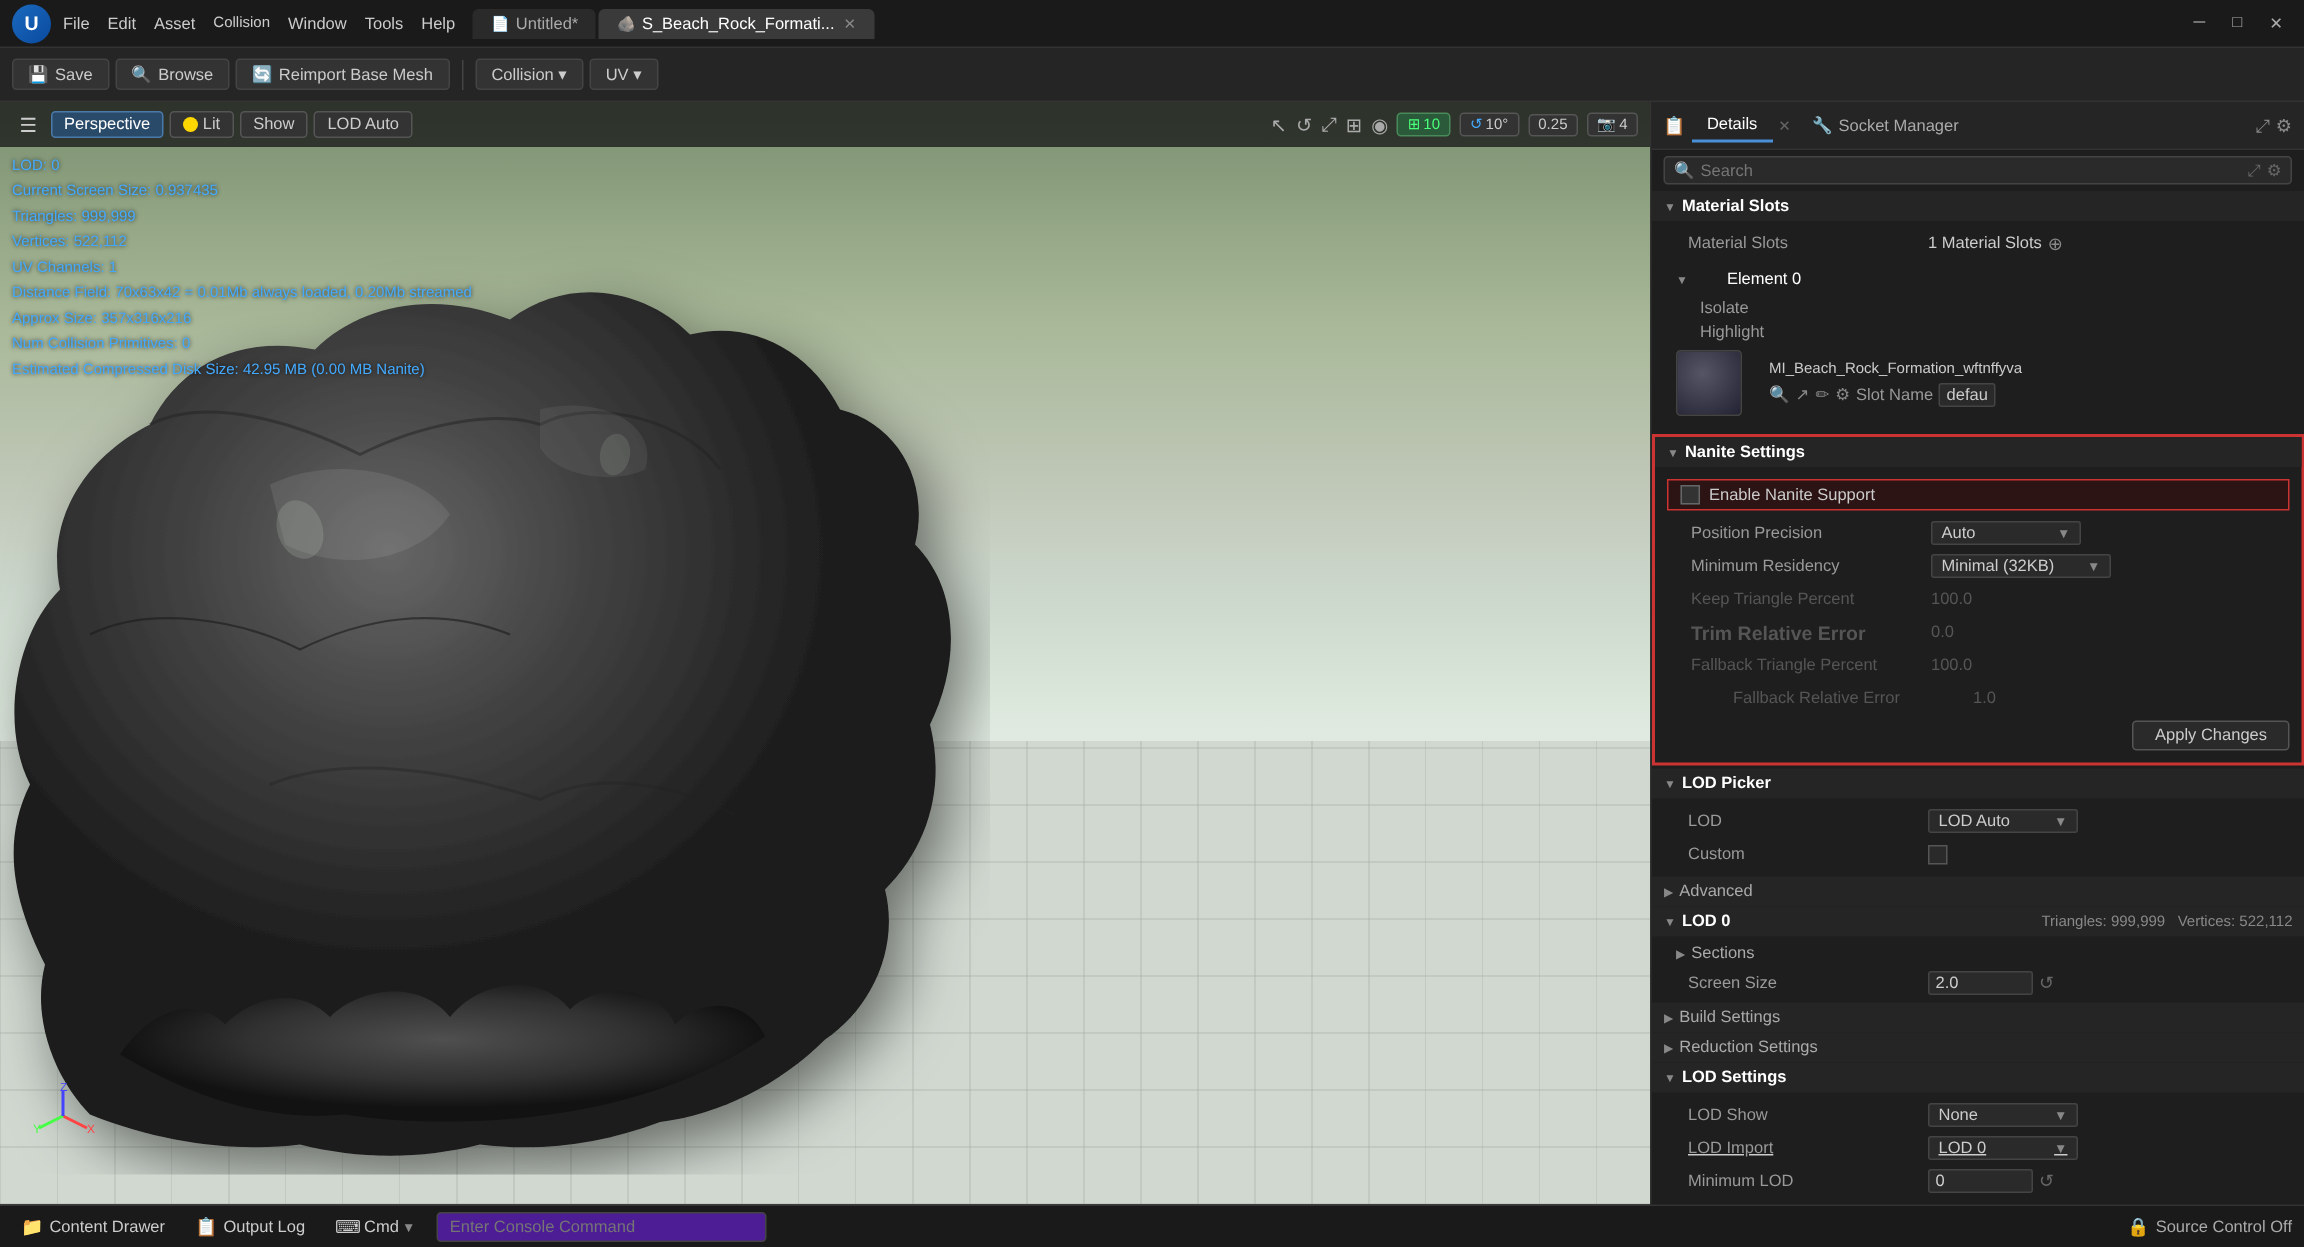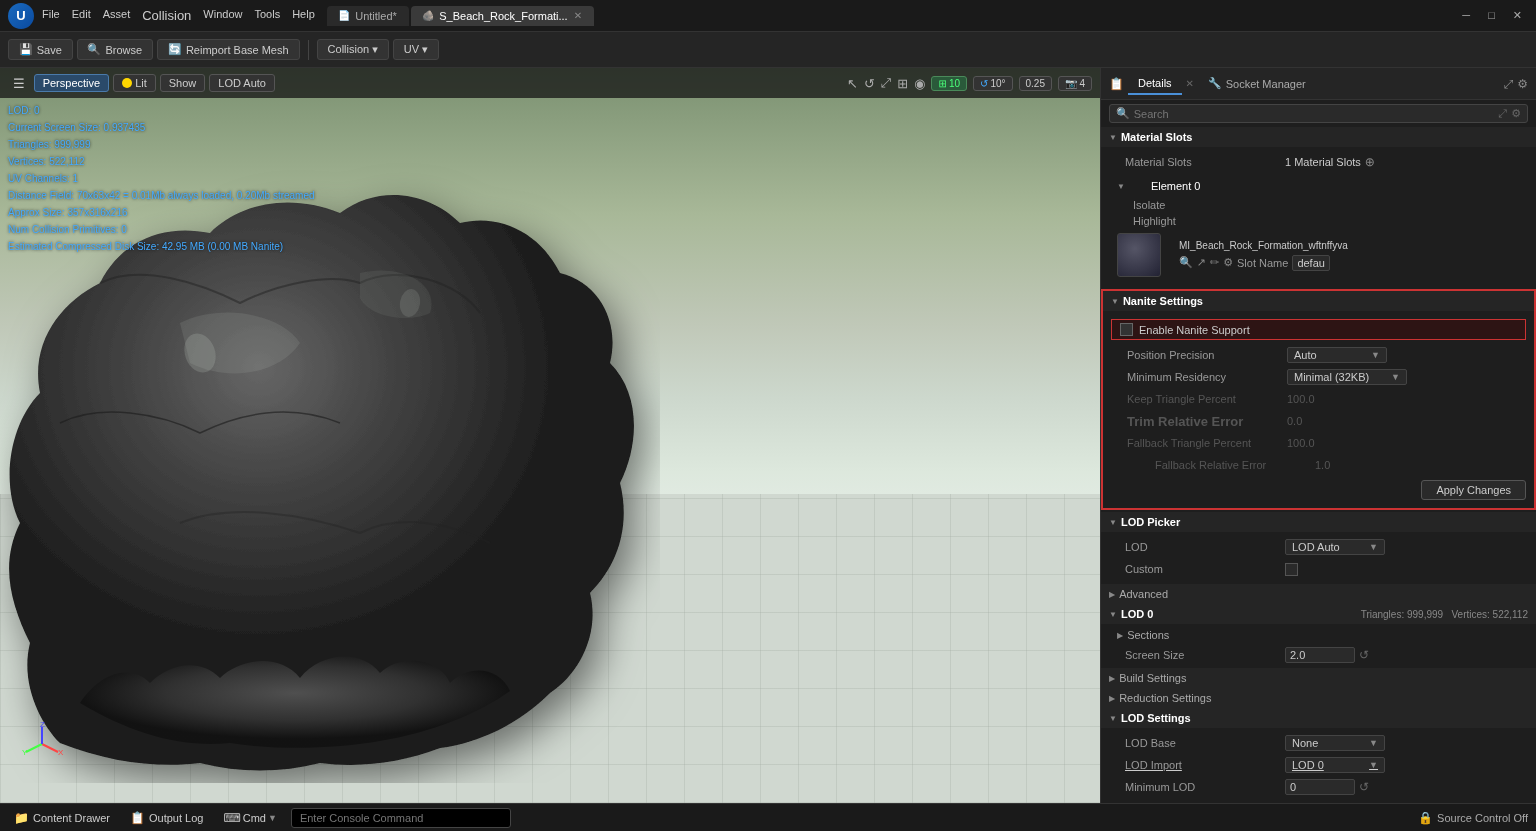--- a/index.html
+++ b/index.html
@@ -7,21 +7,21 @@
   </style>
 </head>
 <body>
 
 <div style="height:32px; background:#1a1a1a; display:flex; align-items:center; padding:0 8px; border-bottom:1px solid #333;">
   <div style="width:26px; height:26px; background:linear-gradient(135deg,#1a6abf,#0a4a9f); border-radius:50%; display:flex; align-items:center; justify-content:center; margin-right:8px; font-size:13px; font-weight:bold; color:white;">U</div>
   <div style="display:flex; gap:12px; margin-right:12px;">
     <span style="color:#ccc; font-size:11px; cursor:pointer;">File</span>
     <span style="color:#ccc; font-size:11px; cursor:pointer;">Edit</span>
     <span style="color:#ccc; font-size:11px; cursor:pointer;">Asset</span>
-    <span style="color:#ccc; font-size:13px; cursor:pointer;">Collision</span>
+    <span style="color:#ccc; font-size:10px; cursor:pointer;">Collision</span>
     <span style="color:#ccc; font-size:11px; cursor:pointer;">Window</span>
     <span style="color:#ccc; font-size:11px; cursor:pointer;">Tools</span>
     <span style="color:#ccc; font-size:11px; cursor:pointer;">Help</span>
   </div>
   <div style="padding:4px 12px; background:#2a2a2a; border-radius:4px 4px 0 0; font-size:11px; color:#aaa; display:flex; align-items:center; gap:4px; cursor:pointer;">
     <span style="font-size:10px;">📄</span>
     <span>Untitled*</span>
   </div>
   <div style="padding:4px 12px; background:#3a3a3a; border-radius:4px 4px 0 0; font-size:11px; color:#fff; display:flex; align-items:center; gap:4px; cursor:pointer; margin-left:2px;">
     <span style="font-size:10px;">🪨</span>
@@ -329,21 +329,21 @@
         </div>
       </div>
 
       <div>
         <div style="display:flex; align-items:center; padding:4px 8px; background:#252525; cursor:pointer; color:#fff; font-size:11px; font-weight:600; gap:4px;">
           <span style="font-size:8px; color:#888;">▼</span>
           <span>LOD Settings</span>
         </div>
         <div style="padding:4px 0;">
           <div style="display:flex; align-items:center; padding:3px 8px 3px 24px; min-height:22px;">
-            <span style="flex:0 0 160px; color:#999; font-size:11px;">LOD Base</span>
+            <span style="flex:0 0 160px; color:#999; font-size:11px;">LOD Show</span>
             <div style="display:flex; align-items:center; gap:4px; background:#2a2a2a; border:1px solid #444; border-radius:2px; padding:1px 6px; cursor:pointer; min-width:100px;">
               <span style="color:#ccc; font-size:11px; flex:1;">None</span>
               <span style="color:#888; font-size:9px;">▼</span>
             </div>
           </div>
           <div style="display:flex; align-items:center; padding:3px 8px 3px 24px; min-height:22px;text-decoration:underline;">
             <span style="flex:0 0 160px; color:#999; font-size:11px;">LOD Import</span>
             <div style="display:flex; align-items:center; gap:4px; background:#2a2a2a; border:1px solid #444; border-radius:2px; padding:1px 6px; cursor:pointer; min-width:100px;">
               <span style="color:#ccc; font-size:11px; flex:1;">LOD 0</span>
               <span style="color:#888; font-size:9px;">▼</span>
@@ -374,19 +374,19 @@
   </div>
   <div style="display:flex; align-items:center; gap:4px; color:#ccc; font-size:11px; cursor:pointer; padding:2px 6px; border-radius:3px;">
     <span style="font-size:12px;">📋</span>
     <span>Output Log</span>
   </div>
   <div style="display:flex; align-items:center; gap:2px; color:#ccc; font-size:11px; cursor:pointer; padding:2px 6px; border-radius:3px;">
     <span style="font-size:12px;">⌨</span>
     <span>Cmd</span>
     <span style="font-size:9px; color:#888;">▼</span>
   </div>
-  <input style="background: #000000; border: 1px solid rgb(68, 68, 68); border-radius: 3px; color: rgb(204, 204, 204); font-size: 11px; padding: 2px 8px; width: 220px; height: 20px;" placeholder="Enter Console Command">
+  <input style="background: #4c1d95; border: 1px solid rgb(68, 68, 68); border-radius: 3px; color: rgb(204, 204, 204); font-size: 11px; padding: 2px 8px; width: 220px; height: 20px;" placeholder="Enter Console Command">
   <div style="flex:1;"></div>
   <div style="display:flex; align-items:center; gap:4px; color:#aaa; font-size:11px; cursor:pointer;">
     <span style="font-size:12px;">🔒</span>
     <span>Source Control Off</span>
   </div>
 </div>
 
 </body></html>

